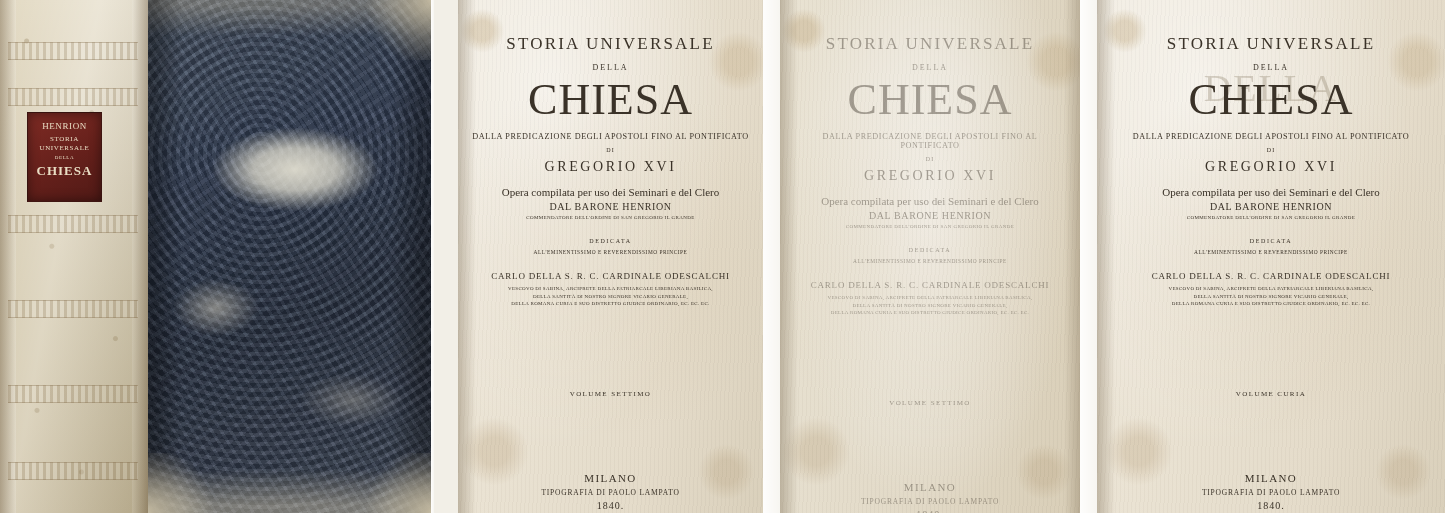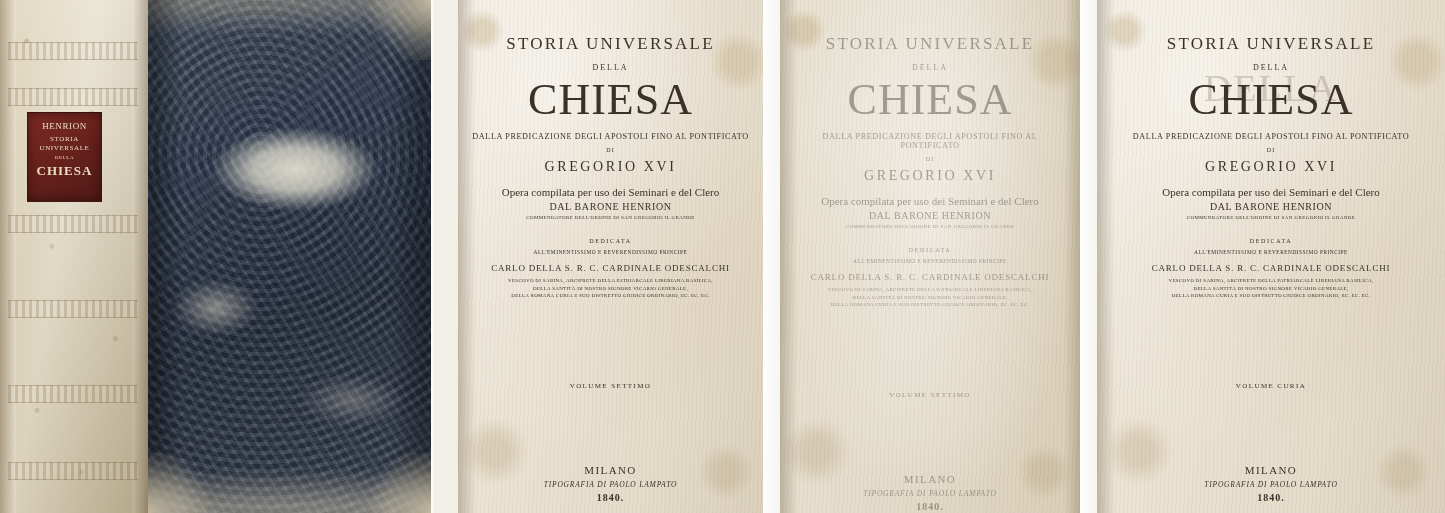--- a/index.html
+++ b/index.html
@@ -196,21 +196,21 @@
     margin-top: 18px;
   }
   .t-ded1 {
     font-size: 5.4px;
     letter-spacing: .5px;
     margin-top: 5px;
   }
   .t-card {
     font-size: 9px;
     letter-spacing: .8px;
-    margin-top: 8px;
+    margin-top: 16px;
   }
   .t-ded-lines {
     font-size: 5px;
     line-height: 7.5px;
     letter-spacing: .3px;
     margin-top: 4px;
   }
   .t-volume {
     font-size: 7px;
     letter-spacing: 1.4px;
@@ -218,27 +218,25 @@
   }
   .t-city {
     font-size: 11px;
     letter-spacing: 1.4px;
     margin-top: 74px;
   }
   .t-printer {
     font-size: 7.5px;
     letter-spacing: .8px;
     margin-top: 4px;
-    font-style: italic;
   }
   .t-year {
     font-size: 10px;
     letter-spacing: 1px;
     margin-top: 3px;
-    font-weight: bold;
   }
 
   
   #page7-panel { left: 458px; width: 305px; }
   #page8-panel { left: 780px; width: 300px; }
   #page9-panel { left: 1097px; width: 348px; }
 
   
   #page8-panel .inner { opacity: .42; filter: blur(0.35px); }
   #page8-panel {

